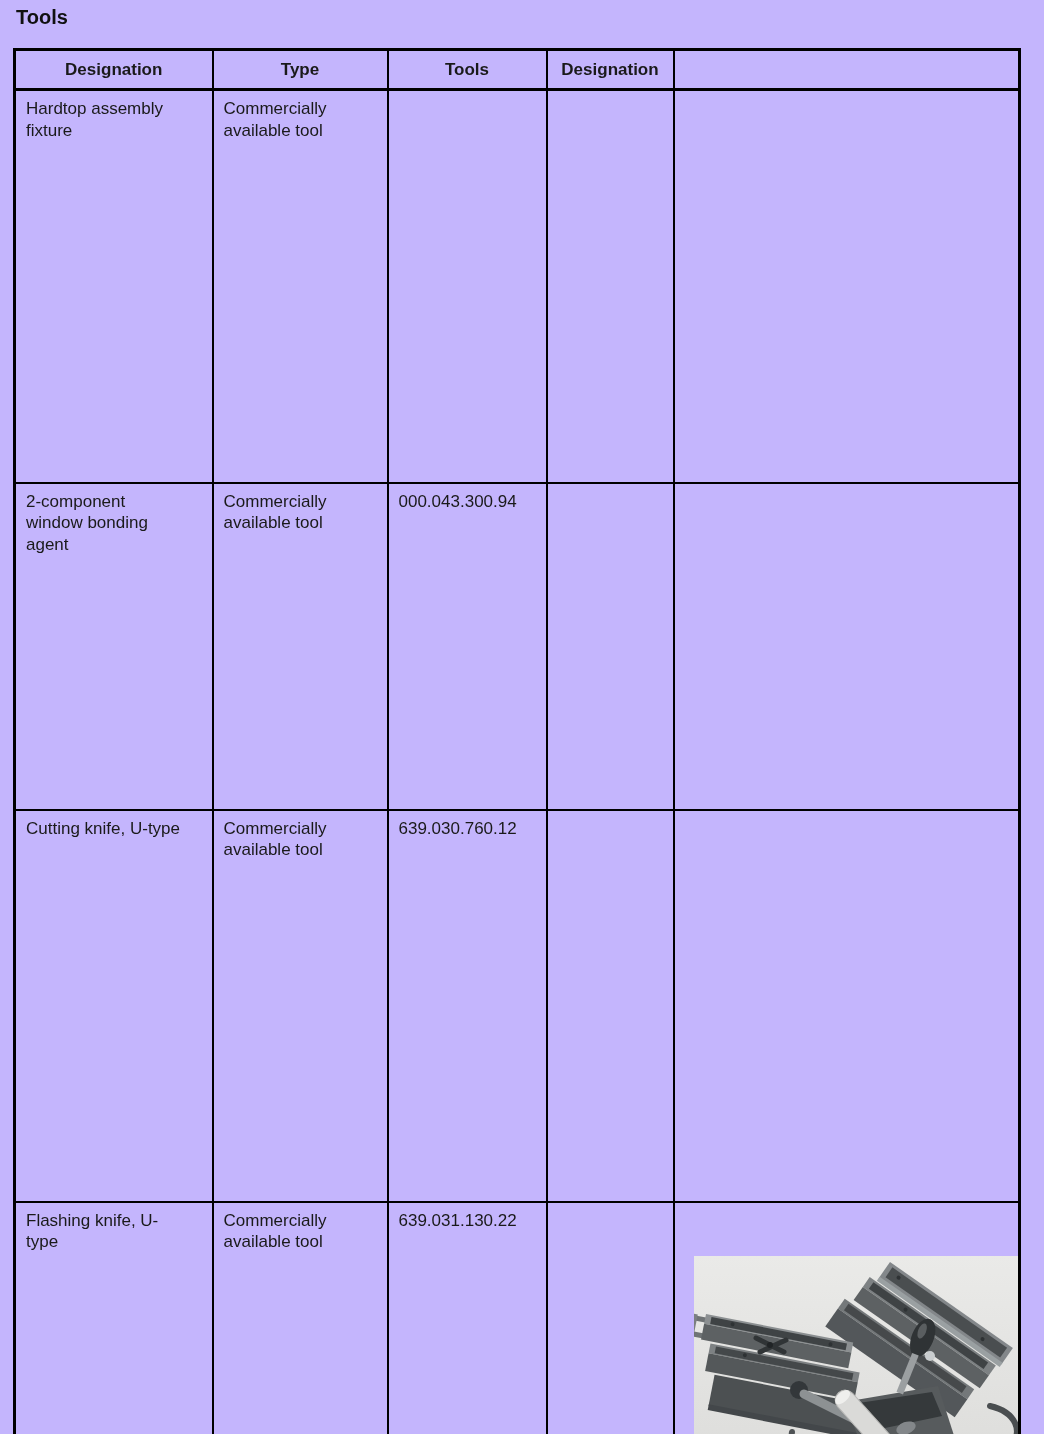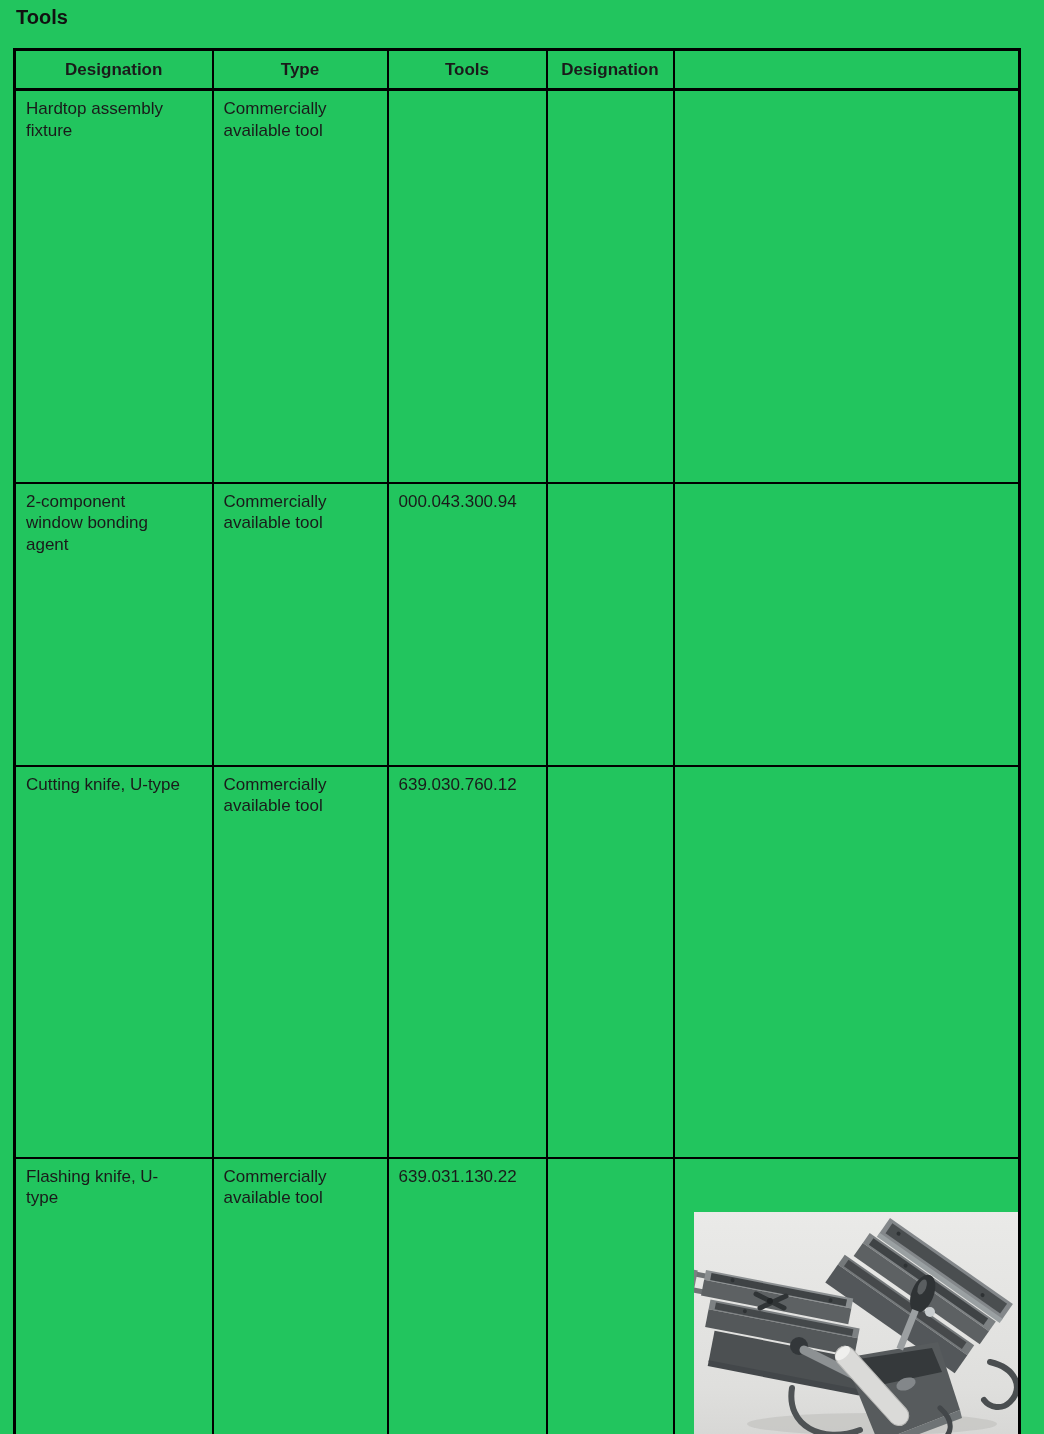--- a/index.html
+++ b/index.html
@@ -1,20 +1,20 @@
 <!DOCTYPE html>
 <html><head>
 <meta charset="utf-8">
 <style>
   html, body { margin: 0; padding: 0; background: #ffffff; }
   .page {
     position: relative;
     width: 1044px;
     height: 1434px;
-    background: #22c55e;
+    background: #c4b5fd;
     font-family: "Liberation Sans", "DejaVu Sans", sans-serif;
     color: #1a1a1a;
     overflow: hidden;
   }
   .title {
     position: absolute;
     left: 16px;
     top: 6px;
     font-size: 20px;
     font-weight: bold;
@@ -40,21 +40,21 @@
   }
   table.tools thead th {
     border-bottom: 3px solid #000000;
     text-align: center;
     vertical-align: middle;
     font-weight: bold;
     padding: 6px 0;
   }
   tr.r-head { height: 40px; }
   tr.r1 { height: 393px; }
-  tr.r2 { height: 283px; }
+  tr.r2 { height: 327px; }
   tr.r3 { height: 392px; }
   tr.r4 { height: 258px; }
   td.photo-cell { padding: 0; }
   .photo-wrap {
     margin: 25px 6px 0 9px;
     width: 330px;
     height: 232px;
     line-height: 0;
   }
 </style>

